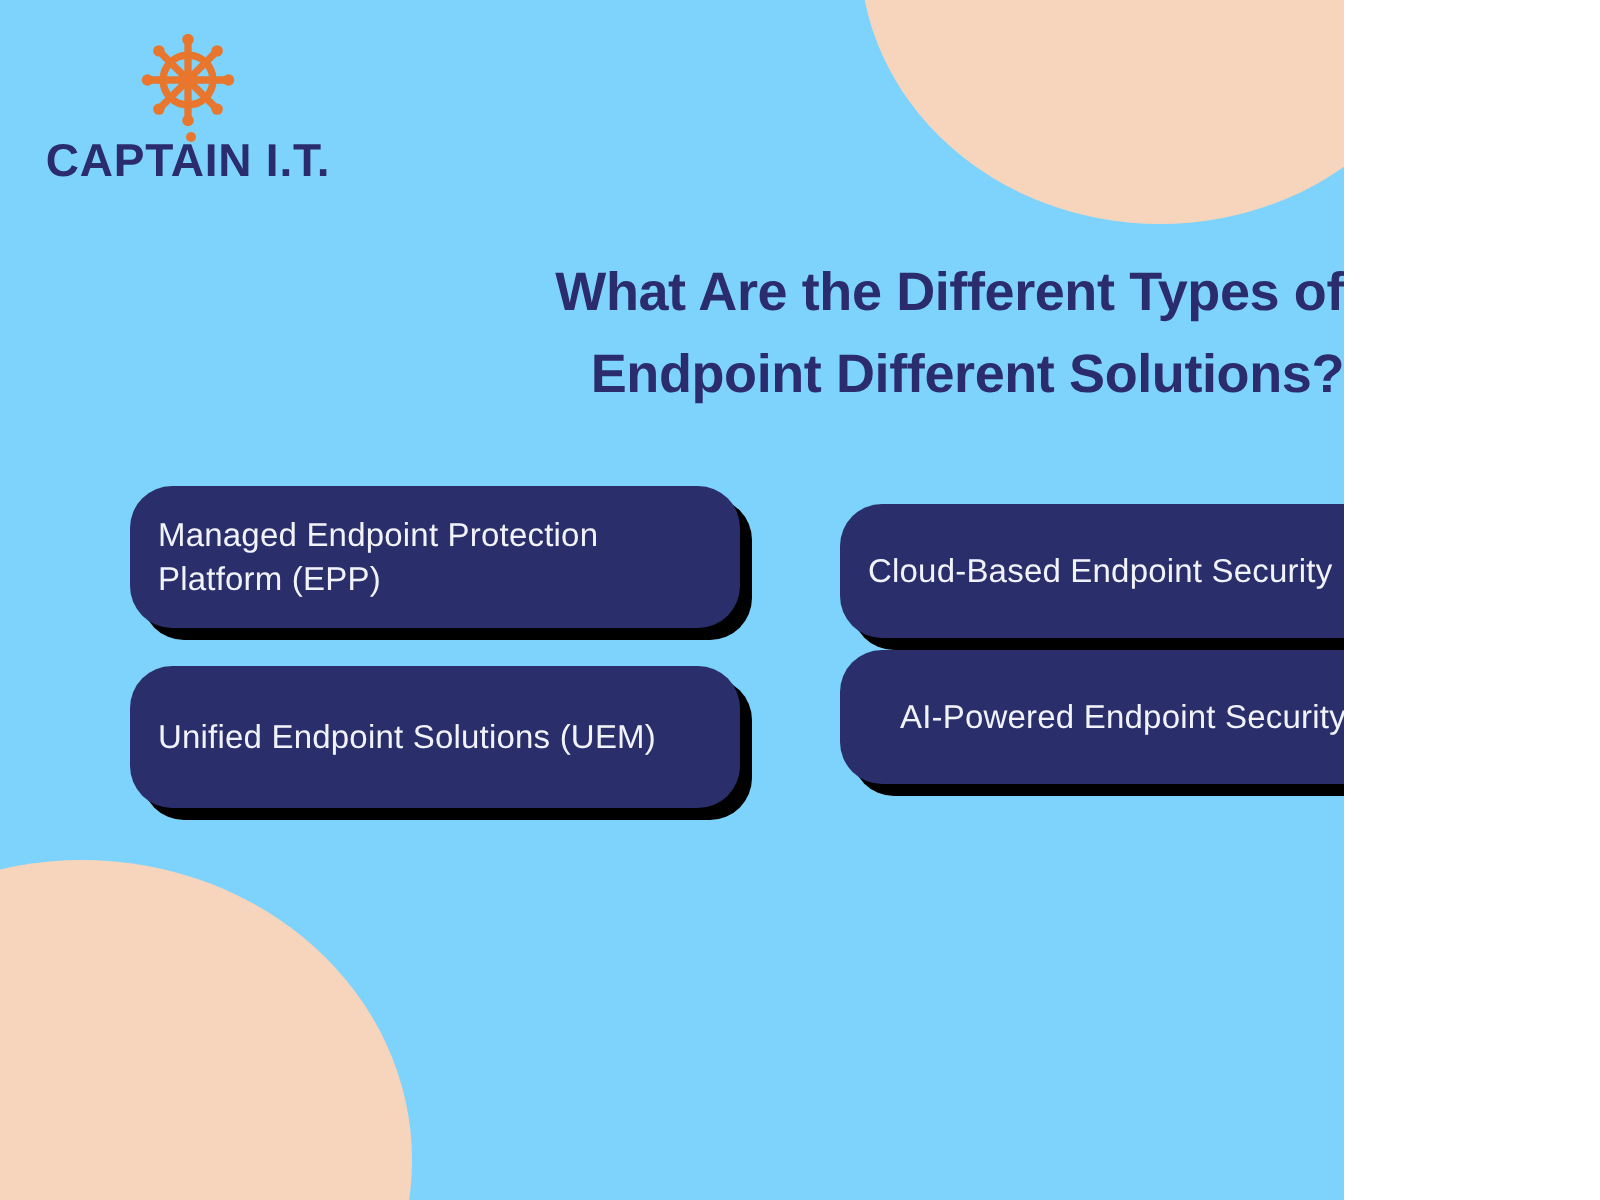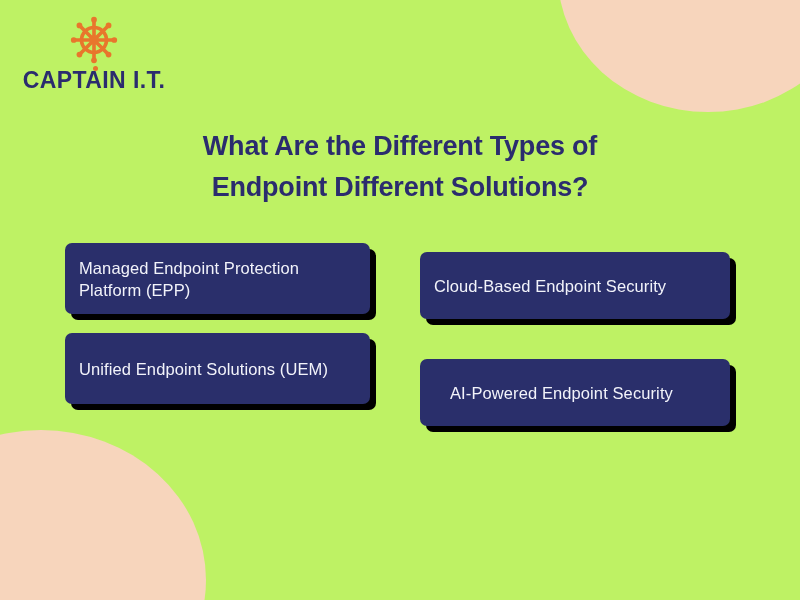--- a/index.html
+++ b/index.html
@@ -9,23 +9,23 @@
   body {
     width: 800px;
     height: 600px;
     background: #ffffff;
     font-family: "Liberation Sans", sans-serif;
     overflow: hidden;
   }
 
   .canvas {
     position: relative;
-    width: 800px;
+    width: 672px;
     height: 600px;
-    background: #bef264;
+    background: #7dd3fc;
     overflow: hidden;
   }
 
   
   .blob {
     position: absolute;
     border-radius: 50%;
     background: #f7d5bc;
     z-index: 0;
   }
@@ -78,21 +78,21 @@
     top: -2px;
   }
 
   
   .title {
     position: absolute;
     left: 0;
     right: 0;
     top: 108px;
     z-index: 5;
-    text-align: center;
+    text-align: right;
     color: #2b2c6e;
     font-family: "Liberation Sans", sans-serif;
     font-weight: bold;
     font-size: 27px;
     line-height: 41px;
     letter-spacing: -0.2px;
   }
   .title-line {
     display: block;
   }
@@ -110,21 +110,21 @@
   .col-right {
     left: 420px;
     top: 252px;
     width: 310px;
   }
 
   .card {
     position: relative;
     box-sizing: border-box;
     background: #2a2f6b;
-    border-radius: 7px;
+    border-radius: 21px;
     color: #f2f3fa;
     font-family: "Liberation Sans", sans-serif;
     font-size: 16.5px;
     line-height: 22px;
     letter-spacing: 0.1px;
     box-shadow: 6px 6px 0 0 #000000;
     padding: 0 14px;
     display: flex;
     align-items: center;
   }
@@ -132,21 +132,21 @@
   .col-left .card {
     height: 71px;
     margin-bottom: 19px;
   }
   .col-left .card:last-child {
     margin-bottom: 0;
   }
 
   .col-right .card {
     height: 67px;
-    margin-bottom: 40px;
+    margin-bottom: 6px;
   }
   .col-right .card:last-child {
     margin-bottom: 0;
     padding-left: 30px;
   }
 
   .card-label {
     display: block;
     width: 100%;
   }

